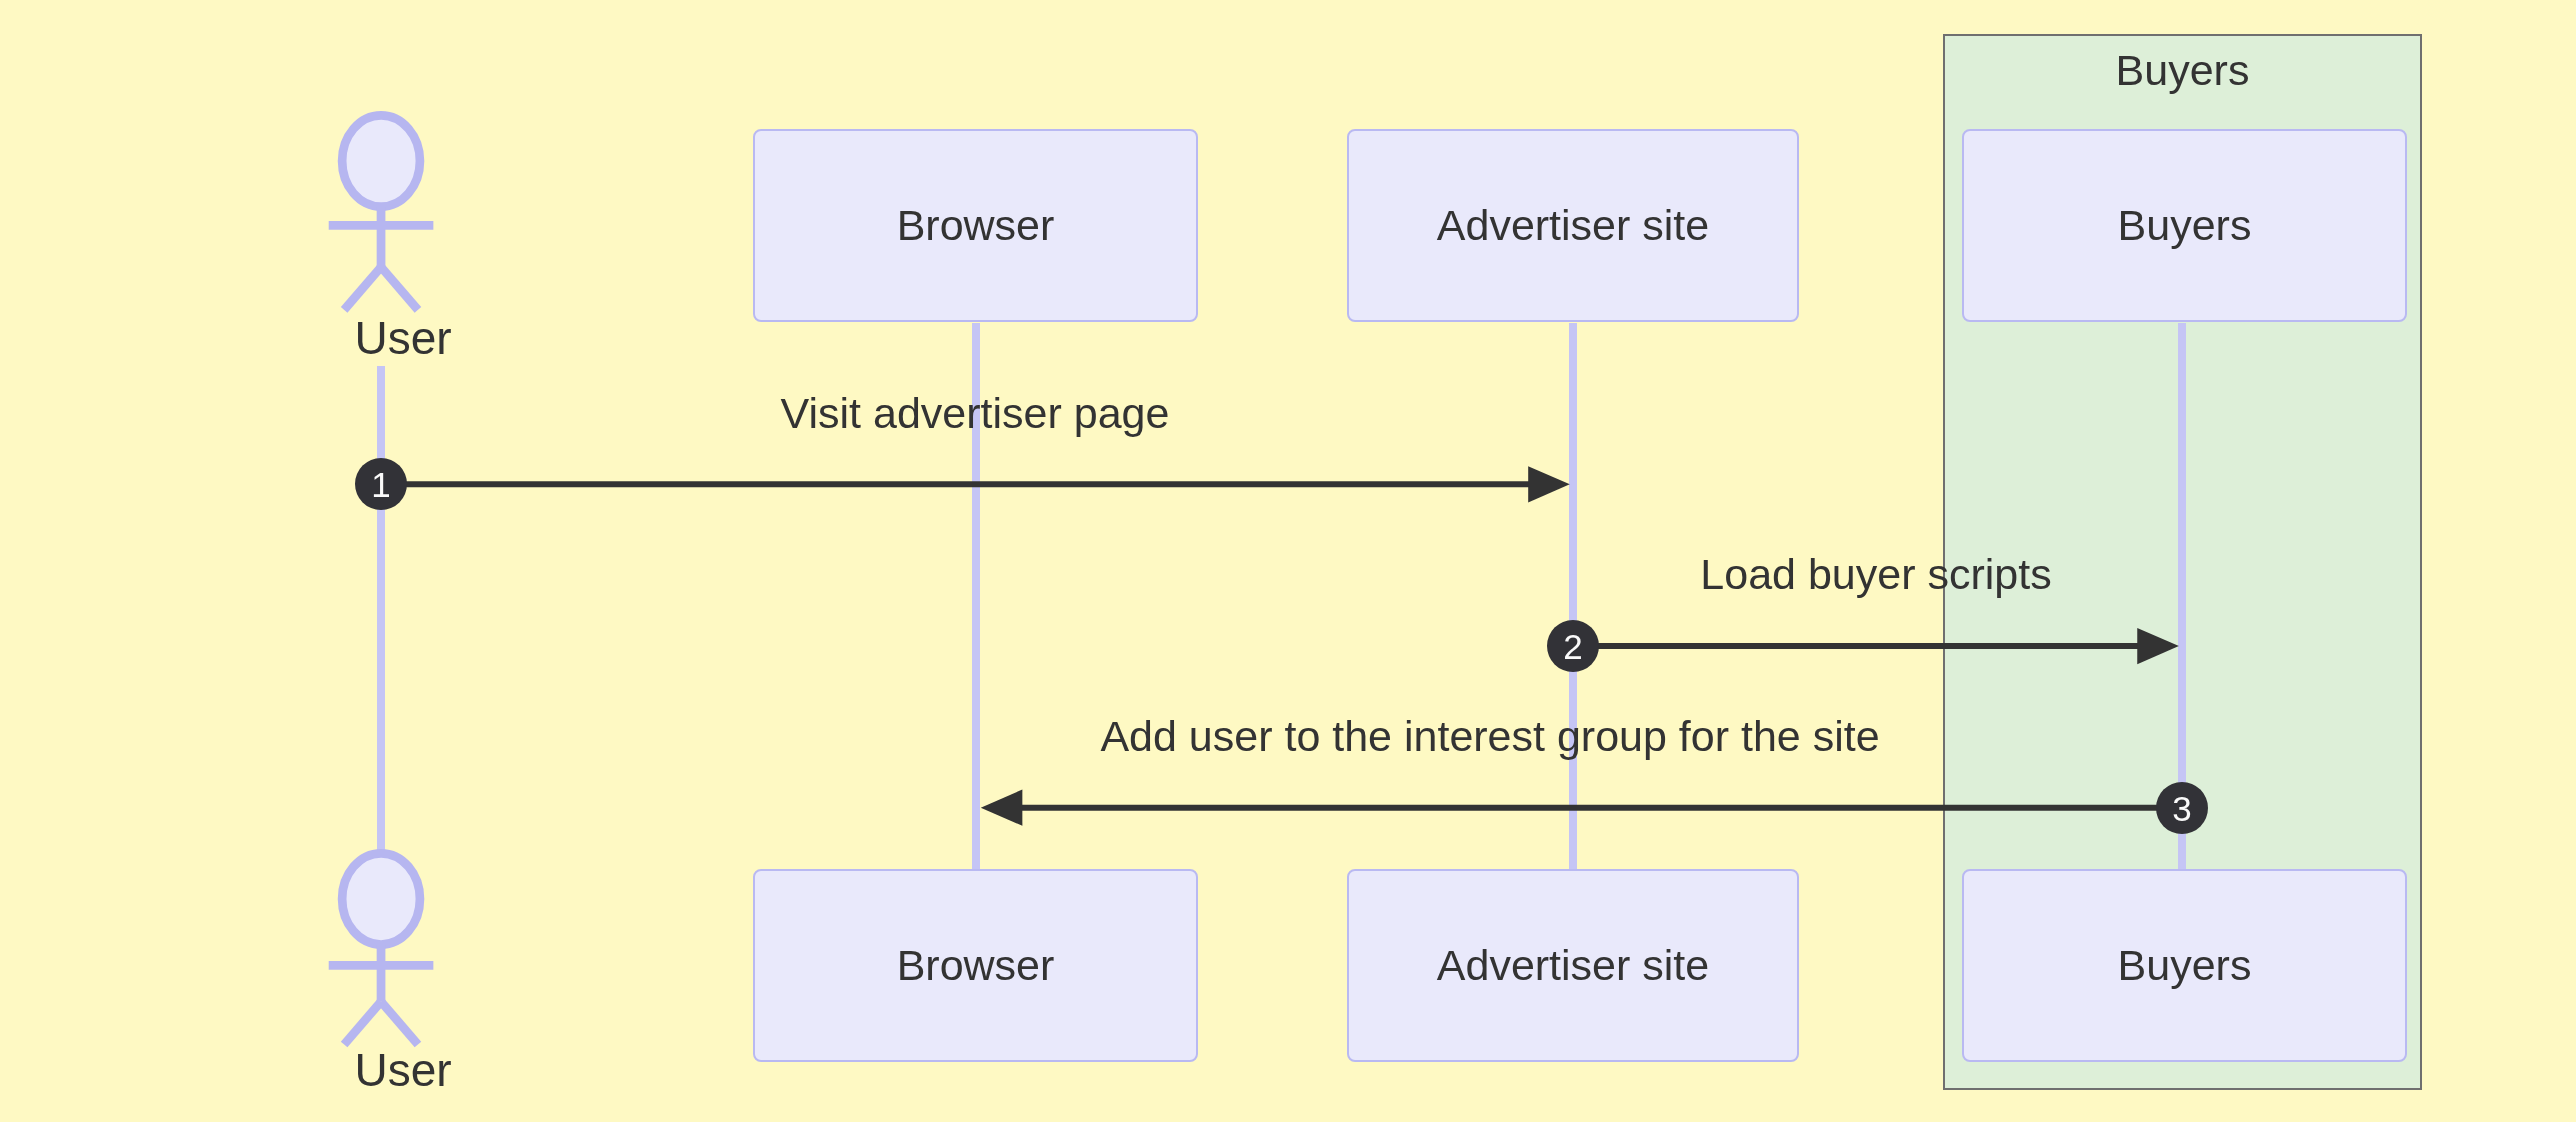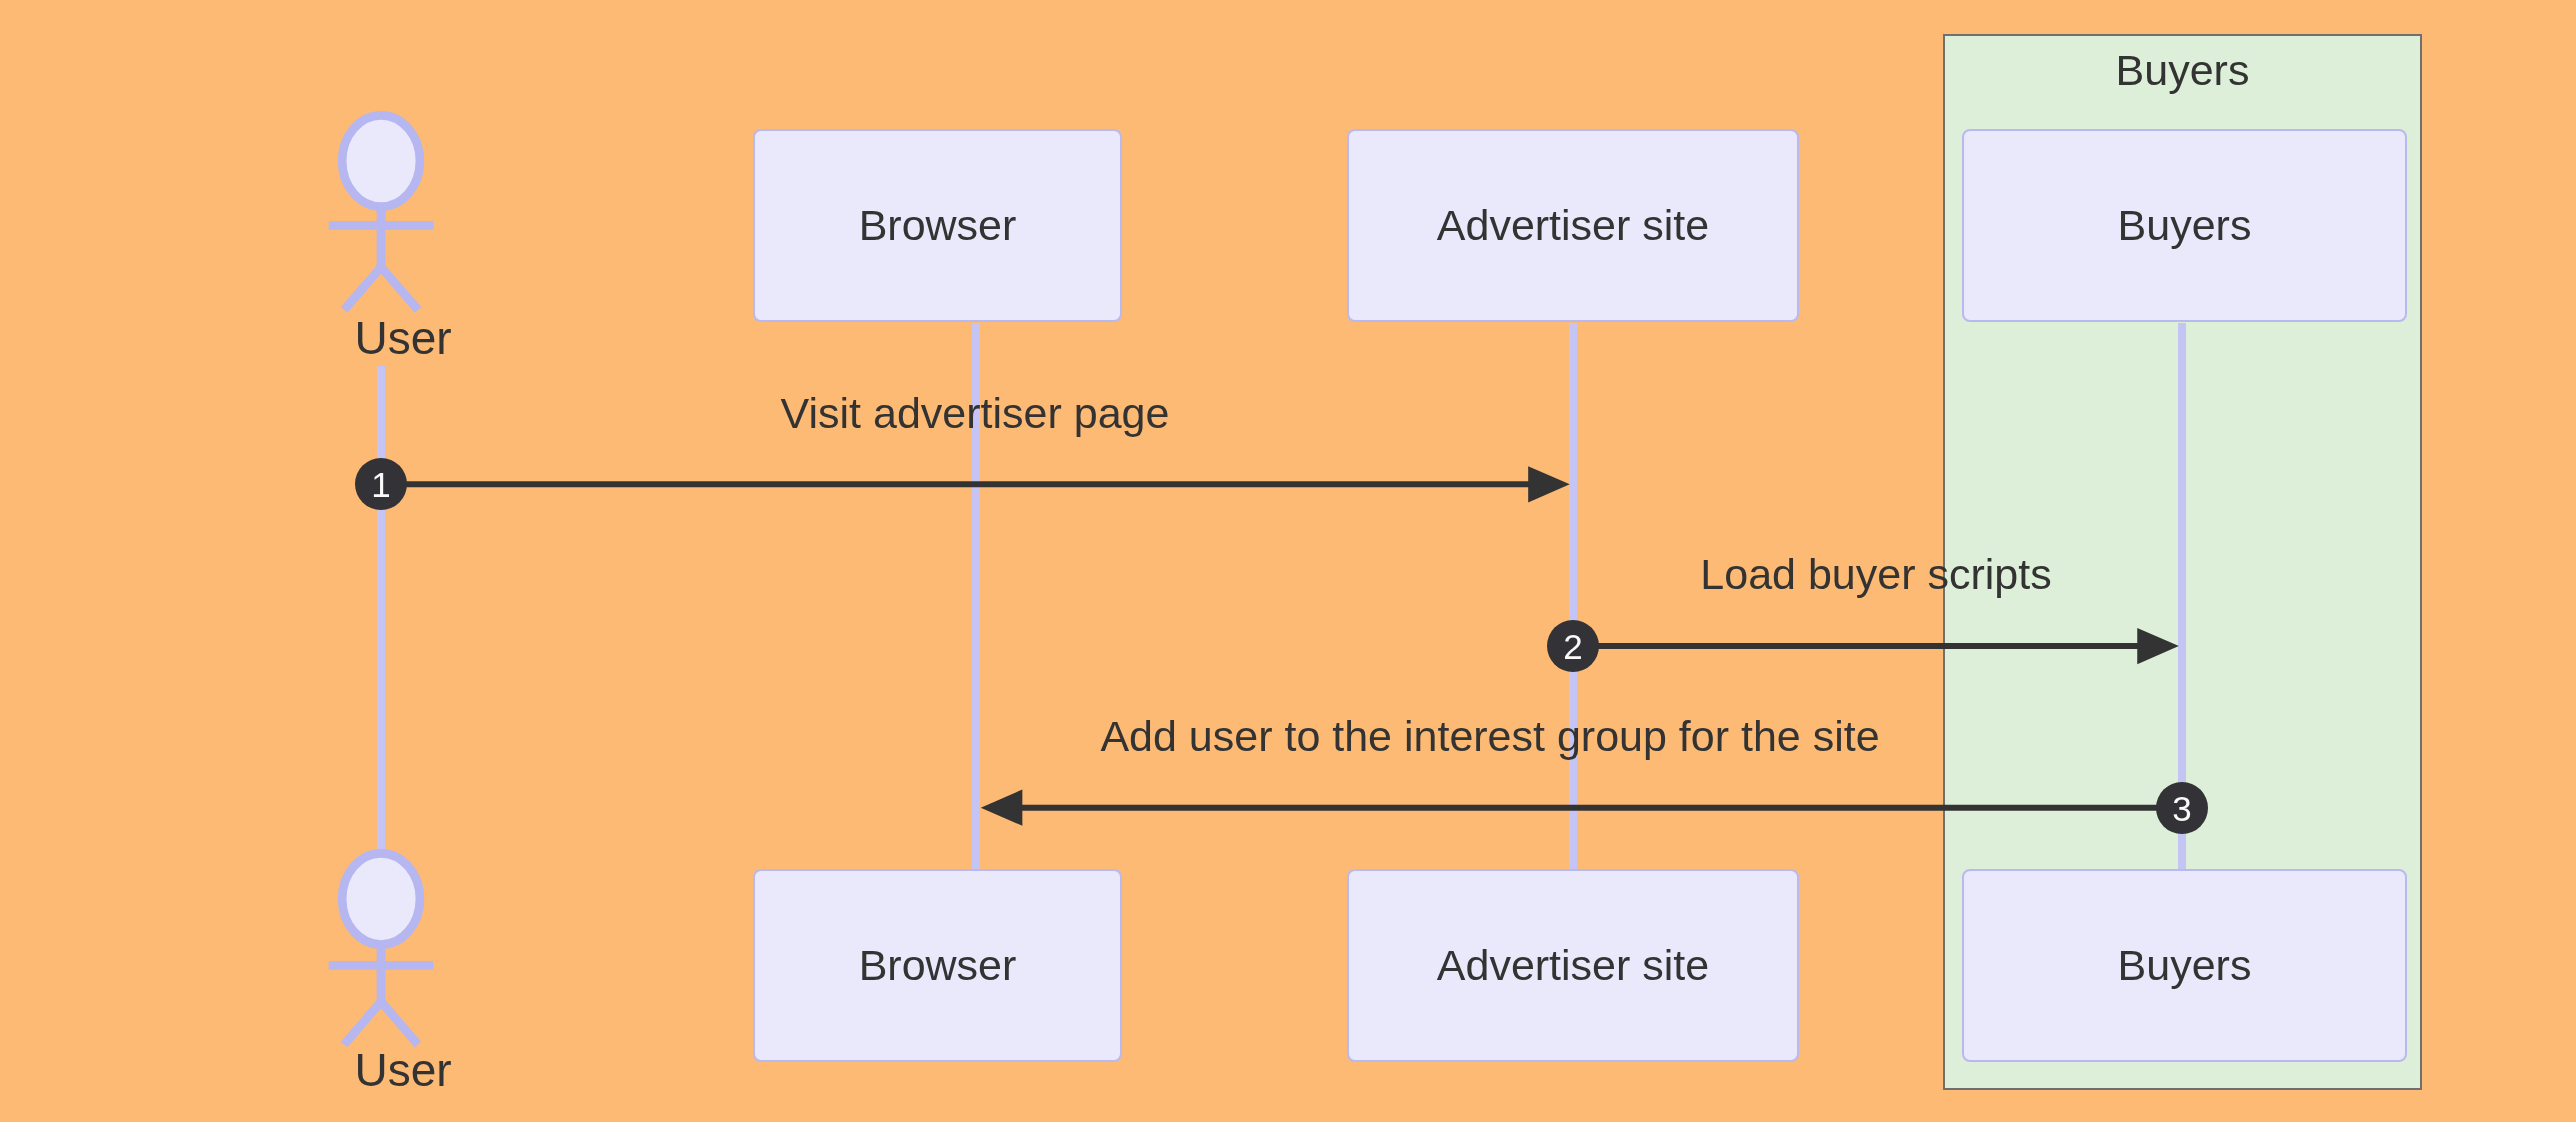--- a/index.html
+++ b/index.html
@@ -1,20 +1,20 @@
 <!DOCTYPE html>
 <html style="font-size:10.7px"><head>
 <meta charset="utf-8">
 <style>
   html, body { margin: 0; padding: 0; background: #ffffff; }
   .canvas {
     position: relative;
     width: 2576px;
     height: 1123px;
-    background: #fdba74;
+    background: #fef9c3;
     overflow: hidden;
     font-family: "Liberation Sans", sans-serif;
     color: #333333;
   }
   .abs { position: absolute; }
 
   
   .group-band {
     left: 1943px; top: 34px; width: 479px; height: 1056px;
     background: #ddefd8;
@@ -58,21 +58,21 @@
     display: flex;
     align-items: center;
     justify-content: center;
     font-size: 43px;
     line-height: 1;
     z-index: 4;
     color: #333333;
   }
   .row-top    { top: 129px;  height: 193px; }
   .row-bottom { top: 869px; height: 193px; }
-  .col-browser    { left: 753px; width: 369px; }
+  .col-browser    { left: 753px; width: 445px; }
   .col-advertiser { left: 1347px; width: 452px; }
   .col-buyers     { left: 1962px; width: 445px; }
 
   
   .actor-label {
     left: 381px;
     transform: translateX(-50%);
     font-size: 46px;
     line-height: 46px;
     white-space: nowrap;

